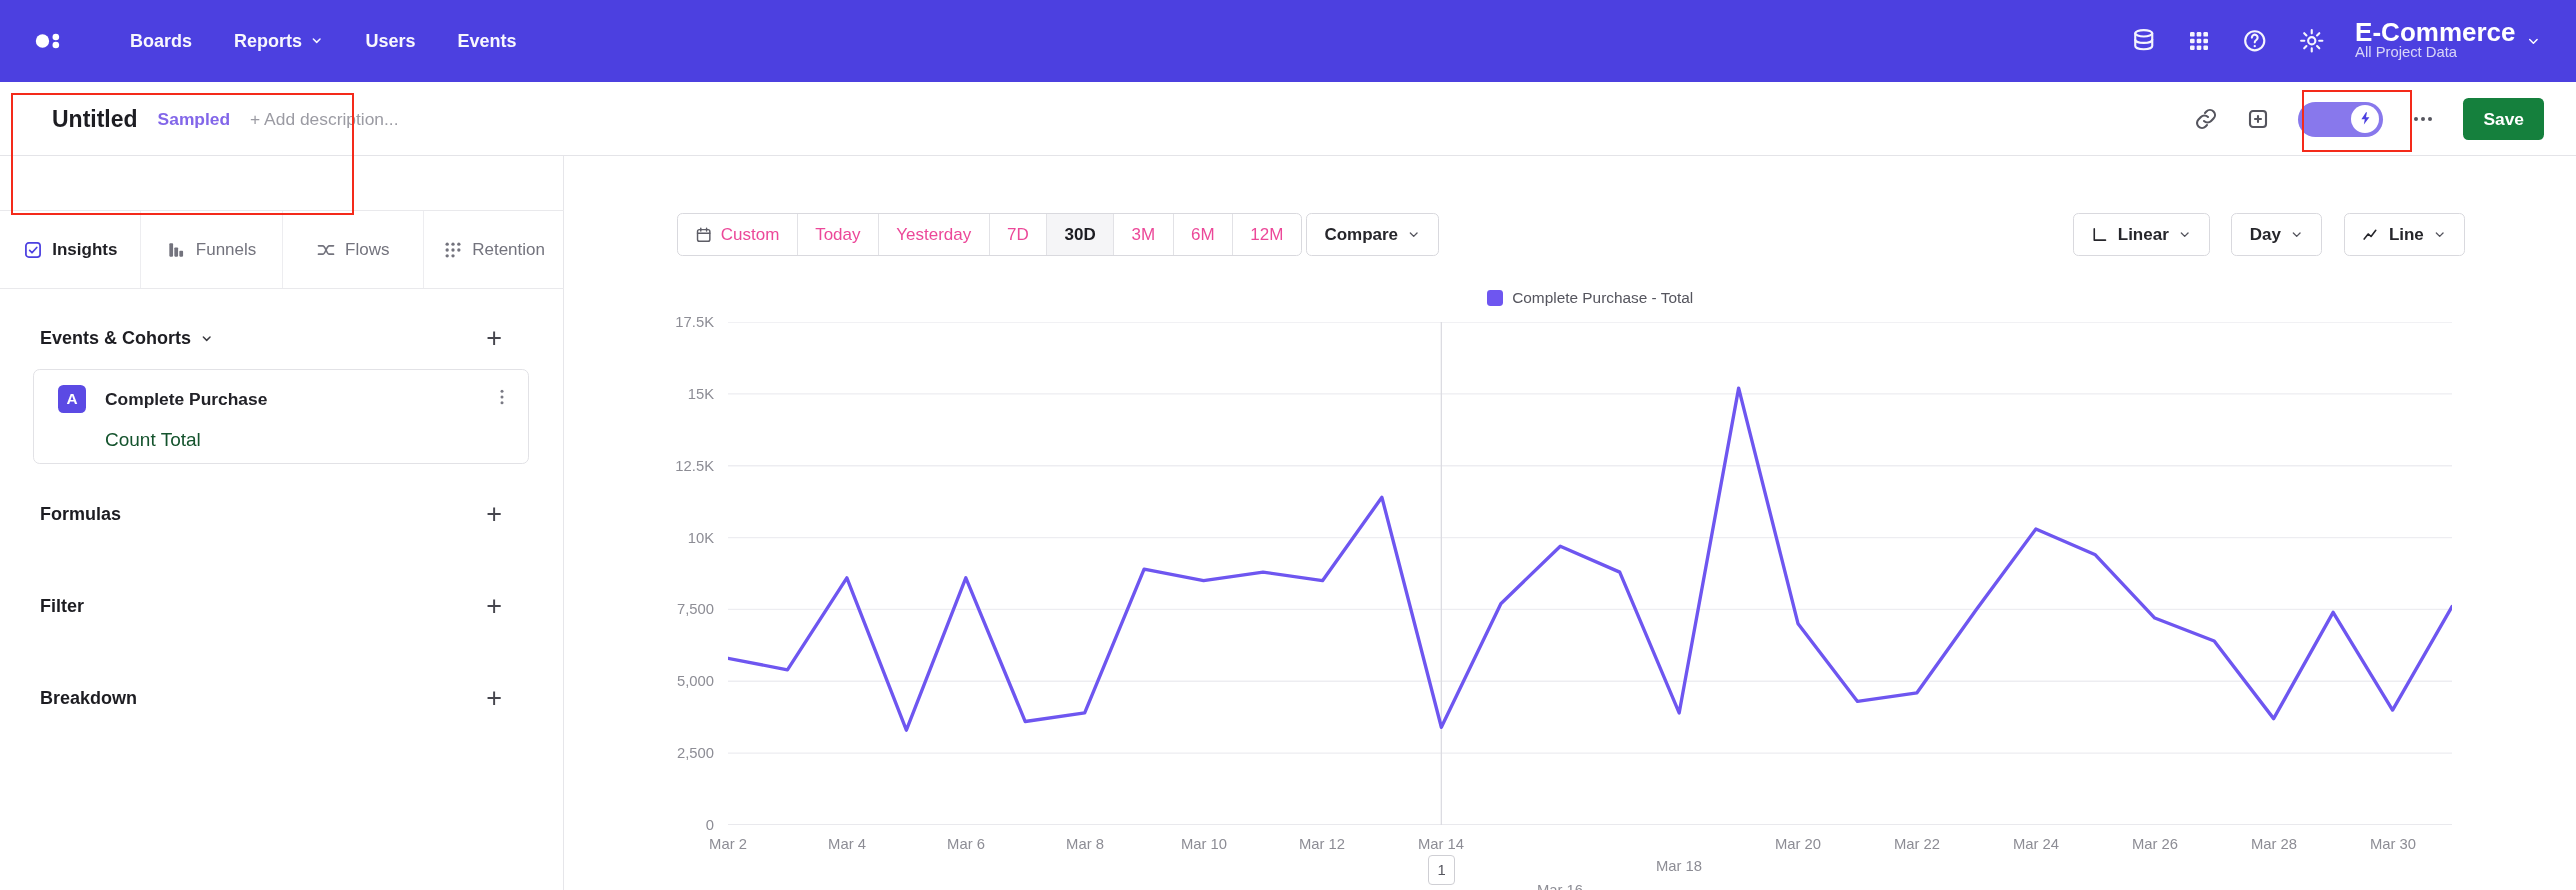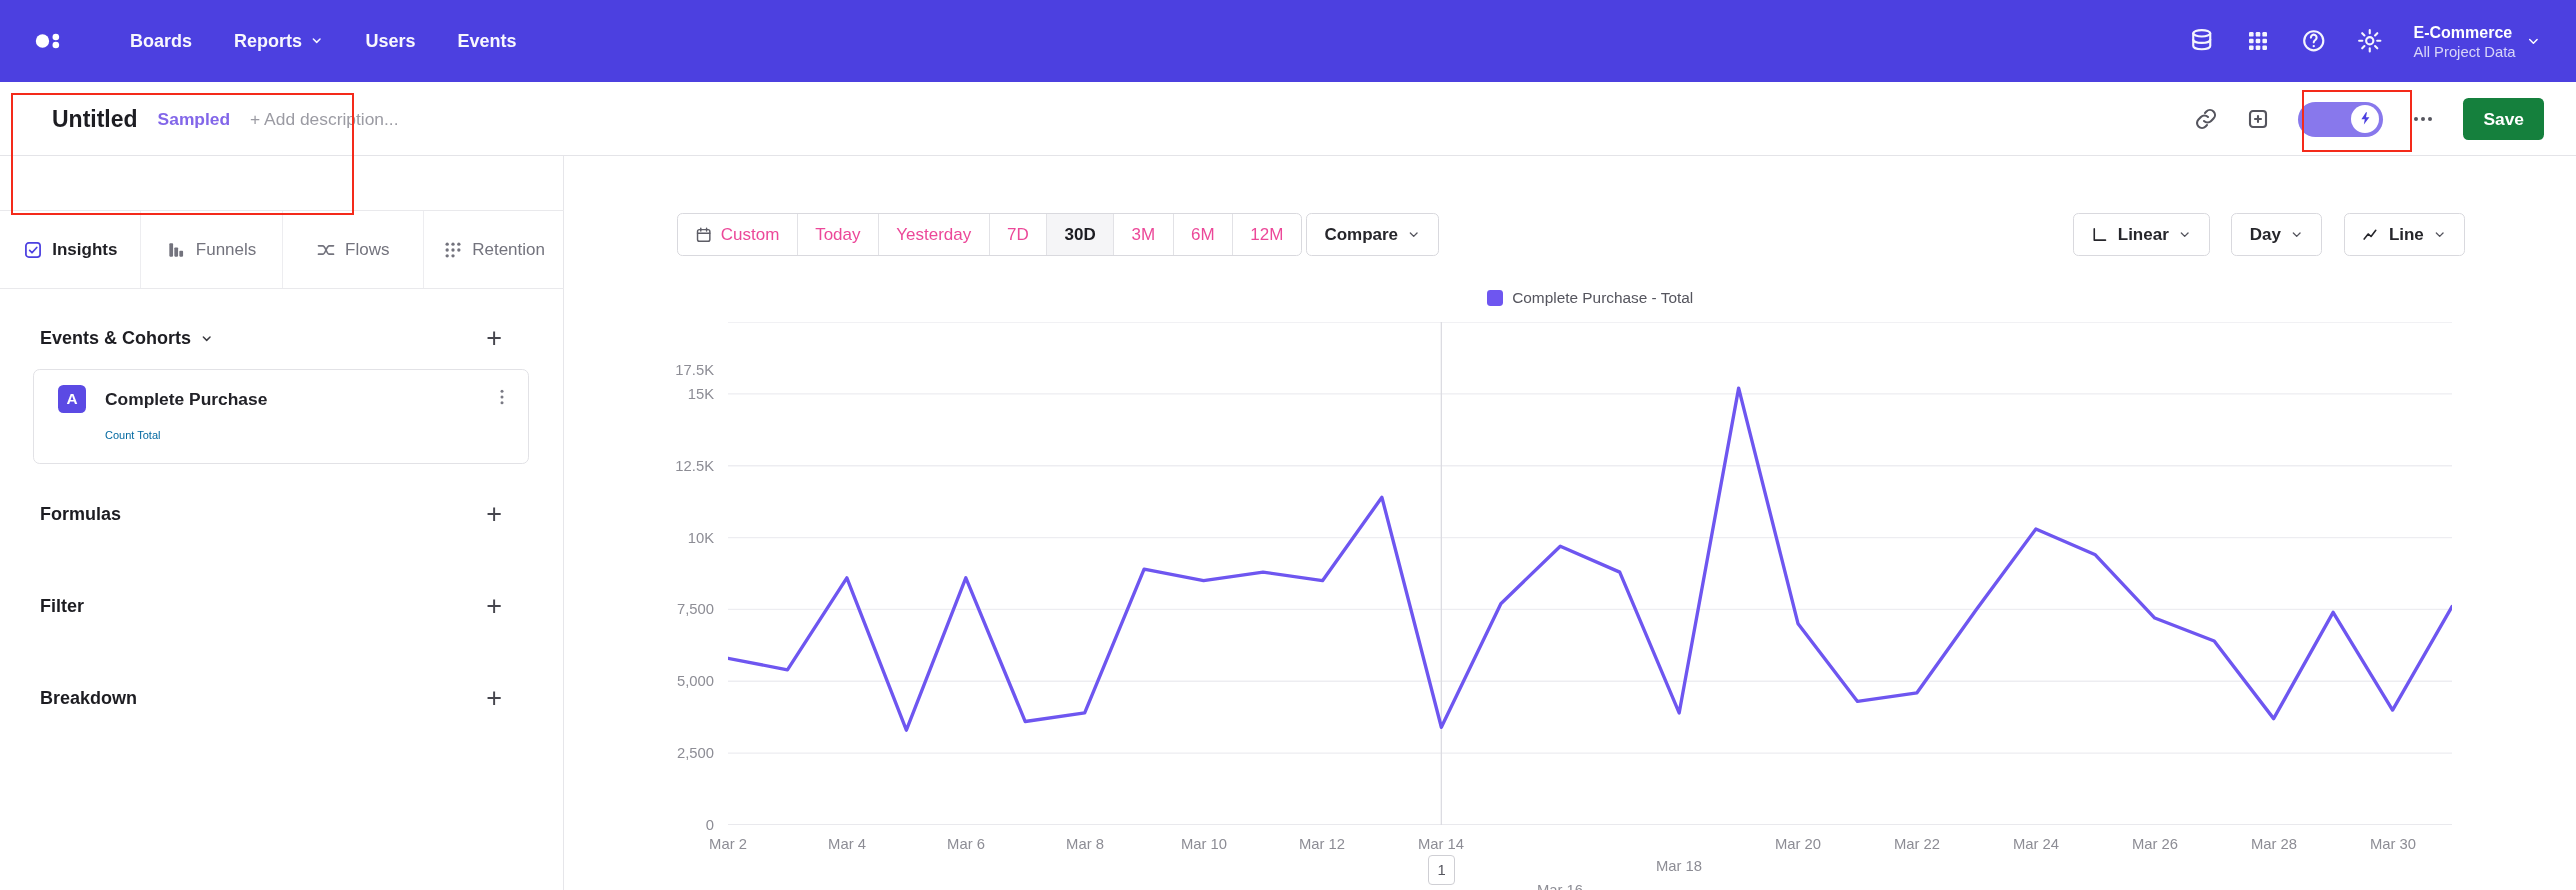--- a/index.html
+++ b/index.html
@@ -13,21 +13,21 @@
   .logo{margin-left:35px;display:flex;align-items:center;cursor:pointer;}
   .topnav-links{display:flex;gap:42px;margin-left:64px;font-size:18px;font-weight:700;}
   .topnav-links .navlink{display:flex;align-items:center;gap:8px;cursor:pointer;opacity:.96;}
   .searchbar{position:absolute;left:50%;top:17.4px;transform:translateX(-50%);width:617px;height:47px;
              background:rgba(255,255,255,.16);border:0.7px solid rgba(255,255,255,.22);border-radius:6.7px;
              display:flex;align-items:center;gap:13.4px;padding:0 19px;box-sizing:border-box;
              color:rgba(255,255,255,.72);font-size:18px;}
   .topnav-right{position:absolute;right:35px;top:0;height:82px;display:flex;align-items:center;gap:31px;}
   .navicon{color:#fff;opacity:.95;cursor:pointer;display:flex;}
   .project{display:flex;align-items:center;gap:10.7px;cursor:pointer;}
-  .project-name{font-size:16px;font-weight:700;line-height:23px;}
+  .project-name{font-size:26px;font-weight:700;line-height:23px;text-align:right;}
   .project-scope{font-size:14.8px;color:rgba(255,255,255,.78);line-height:17.4px;}
 
   
   .rheader{position:absolute;left:0;top:82px;width:100%;height:74px;background:#fff;
            border-bottom:0.7px solid #e4e4e8;box-sizing:border-box;}
   .rheader-left{position:absolute;left:52px;top:0;height:74px;display:flex;align-items:center;gap:20px;}
   .rtitle{font-size:23px;font-weight:700;color:#1d1d22;}
   .rbadge{font-size:17.4px;font-weight:700;color:#8266e9;}
   .rdesc{font-size:17.4px;color:#9b9ba3;}
   .rheader-right{position:absolute;right:32px;top:0;height:74px;display:flex;align-items:center;gap:28px;}
@@ -59,21 +59,21 @@
   .tab.active .tabicon{color:#4c40e0;}
   .tabicon{display:flex;}
   .side-row{position:absolute;left:40px;width:462px;display:flex;align-items:center;justify-content:space-between;}
   .side-title{font-size:18px;font-weight:700;color:#1d1d22;display:flex;align-items:center;gap:9.4px;}
   .plus-btn{font-size:27px;font-weight:400;color:#46464e;cursor:pointer;line-height:27px;}
   .event-card{position:absolute;left:33px;top:213px;width:496px;height:95px;border:1px solid #e2e2e6;
               border-radius:6.7px;box-sizing:border-box;cursor:pointer;}
   .event-badge{position:absolute;left:24px;top:14.8px;width:28px;height:28px;border-radius:5.4px;background:#5b4ae4;
                color:#fff;font-size:15.4px;font-weight:700;display:flex;align-items:center;justify-content:center;}
   .event-name{position:absolute;left:71px;top:19px;font-size:17.4px;font-weight:700;color:#222228;}
-  .event-metric{position:absolute;left:71px;top:59px;font-size:11px;color:#0369a1;cursor:pointer;}
+  .event-metric{position:absolute;left:71px;top:59px;font-size:19px;color:#14532d;cursor:pointer;}
   .event-kebab{position:absolute;right:16px;top:17.4px;color:#7a7a84;cursor:pointer;}
 
   
   .main{position:absolute;left:564px;top:156px;right:0;bottom:0;background:#fff;}
   .ranges{position:absolute;left:113px;top:57px;height:43px;display:flex;align-items:stretch;
           border:1px solid #d9d9de;border-radius:5.4px;background:#fff;box-sizing:border-box;}
   .range{display:flex;align-items:center;gap:8px;padding:0 17.4px;font-size:17px;color:#ec4899;cursor:pointer;}
   .range + .range{border-left:0.7px solid #e2e2e6;}
   .range.selected{color:#1d1d22;font-weight:700;background:#f5f5f7;}
   .pill-btn{height:43px;border:1px solid #d9d9de;border-radius:5.4px;background:#fff;display:flex;
@@ -366,21 +366,21 @@
     </div>
 
     <div class="ylabels" id="ylabels">
         <span style="top: 503px;">0</span>
         <span style="top: 431px;">2,500</span>
         <span style="top: 359px;">5,000</span>
         <span style="top: 287px;">7,500</span>
         <span style="top: 216px;">10K</span>
         <span style="top: 144px;">12.5K</span>
         <span style="top: 72px;">15K</span>
-        <span style="top: 0px; margin-top: 48px;">17.5K</span>
+        <span style="top: 0px;">17.5K</span>
       </div>
     <div class="chart-wrap">
       <svg id="chart-svg" width="1724" height="503" viewBox="0 0 2570 750" preserveAspectRatio="none">
           <line x1="0" y1="750.0" x2="2570" y2="750.0" stroke="#e2e2e7" stroke-width="2"></line>
           <line x1="0" y1="642.9" x2="2570" y2="642.9" stroke="#ededf1" stroke-width="2"></line>
           <line x1="0" y1="535.7" x2="2570" y2="535.7" stroke="#ededf1" stroke-width="2"></line>
           <line x1="0" y1="428.6" x2="2570" y2="428.6" stroke="#ededf1" stroke-width="2"></line>
           <line x1="0" y1="321.4" x2="2570" y2="321.4" stroke="#ededf1" stroke-width="2"></line>
           <line x1="0" y1="214.3" x2="2570" y2="214.3" stroke="#ededf1" stroke-width="2"></line>
           <line x1="0" y1="107.1" x2="2570" y2="107.1" stroke="#ededf1" stroke-width="2"></line>

